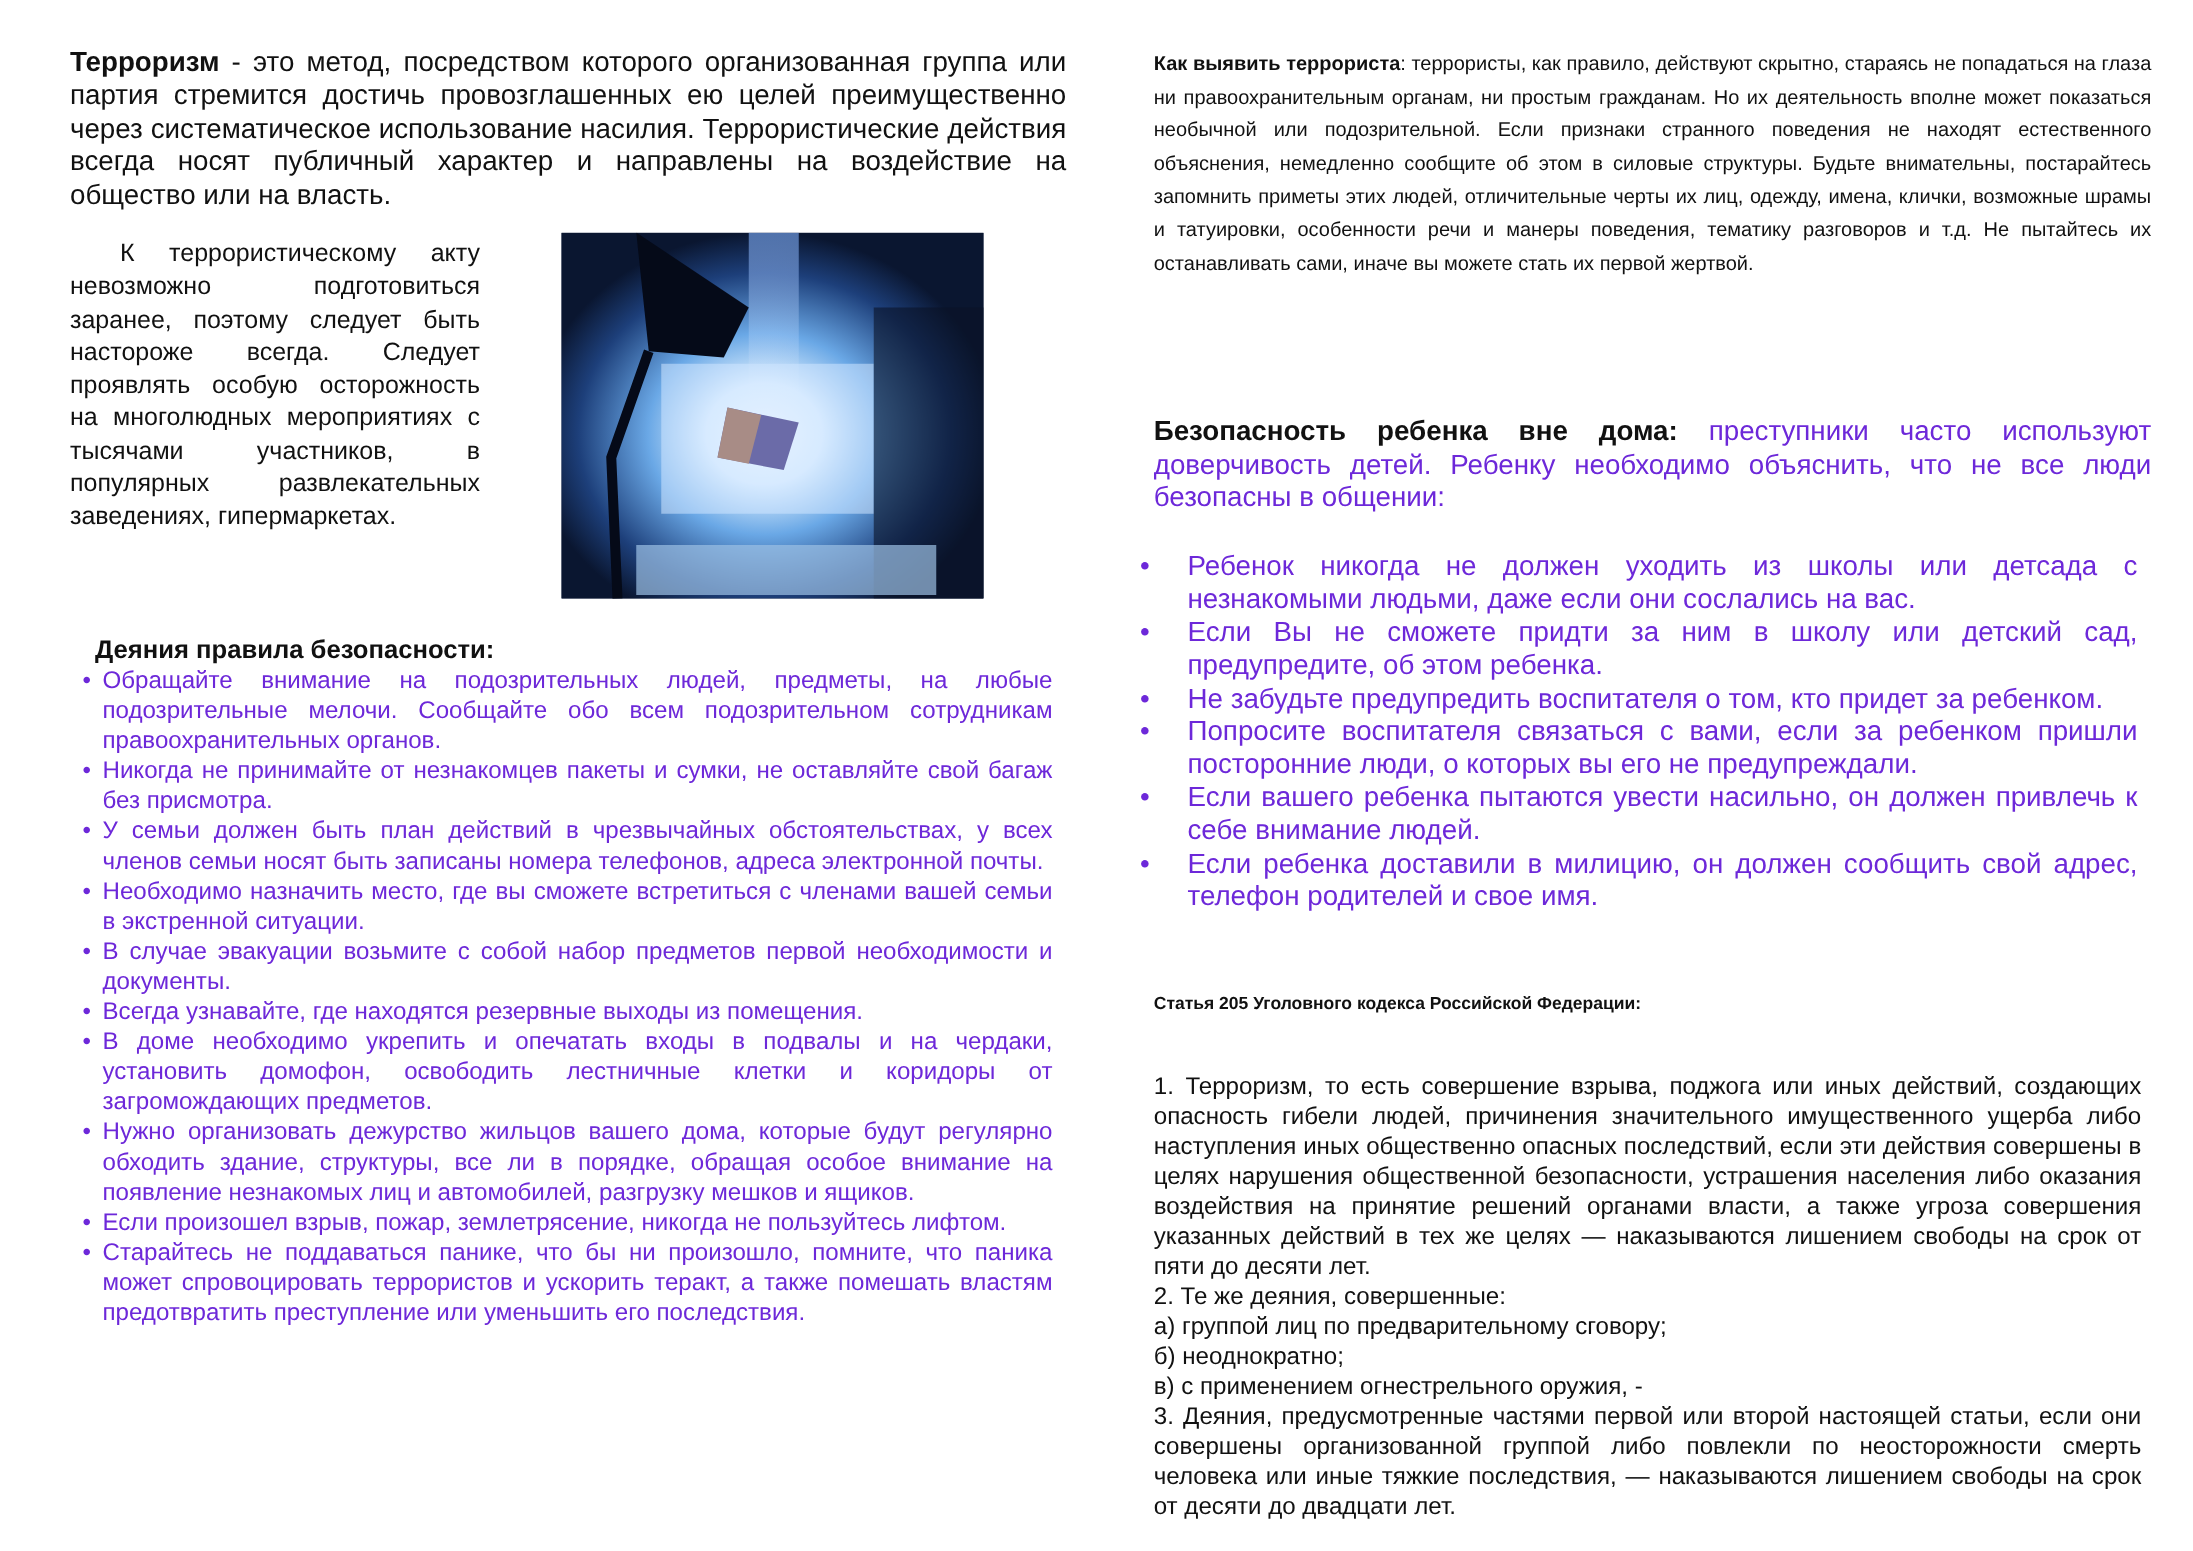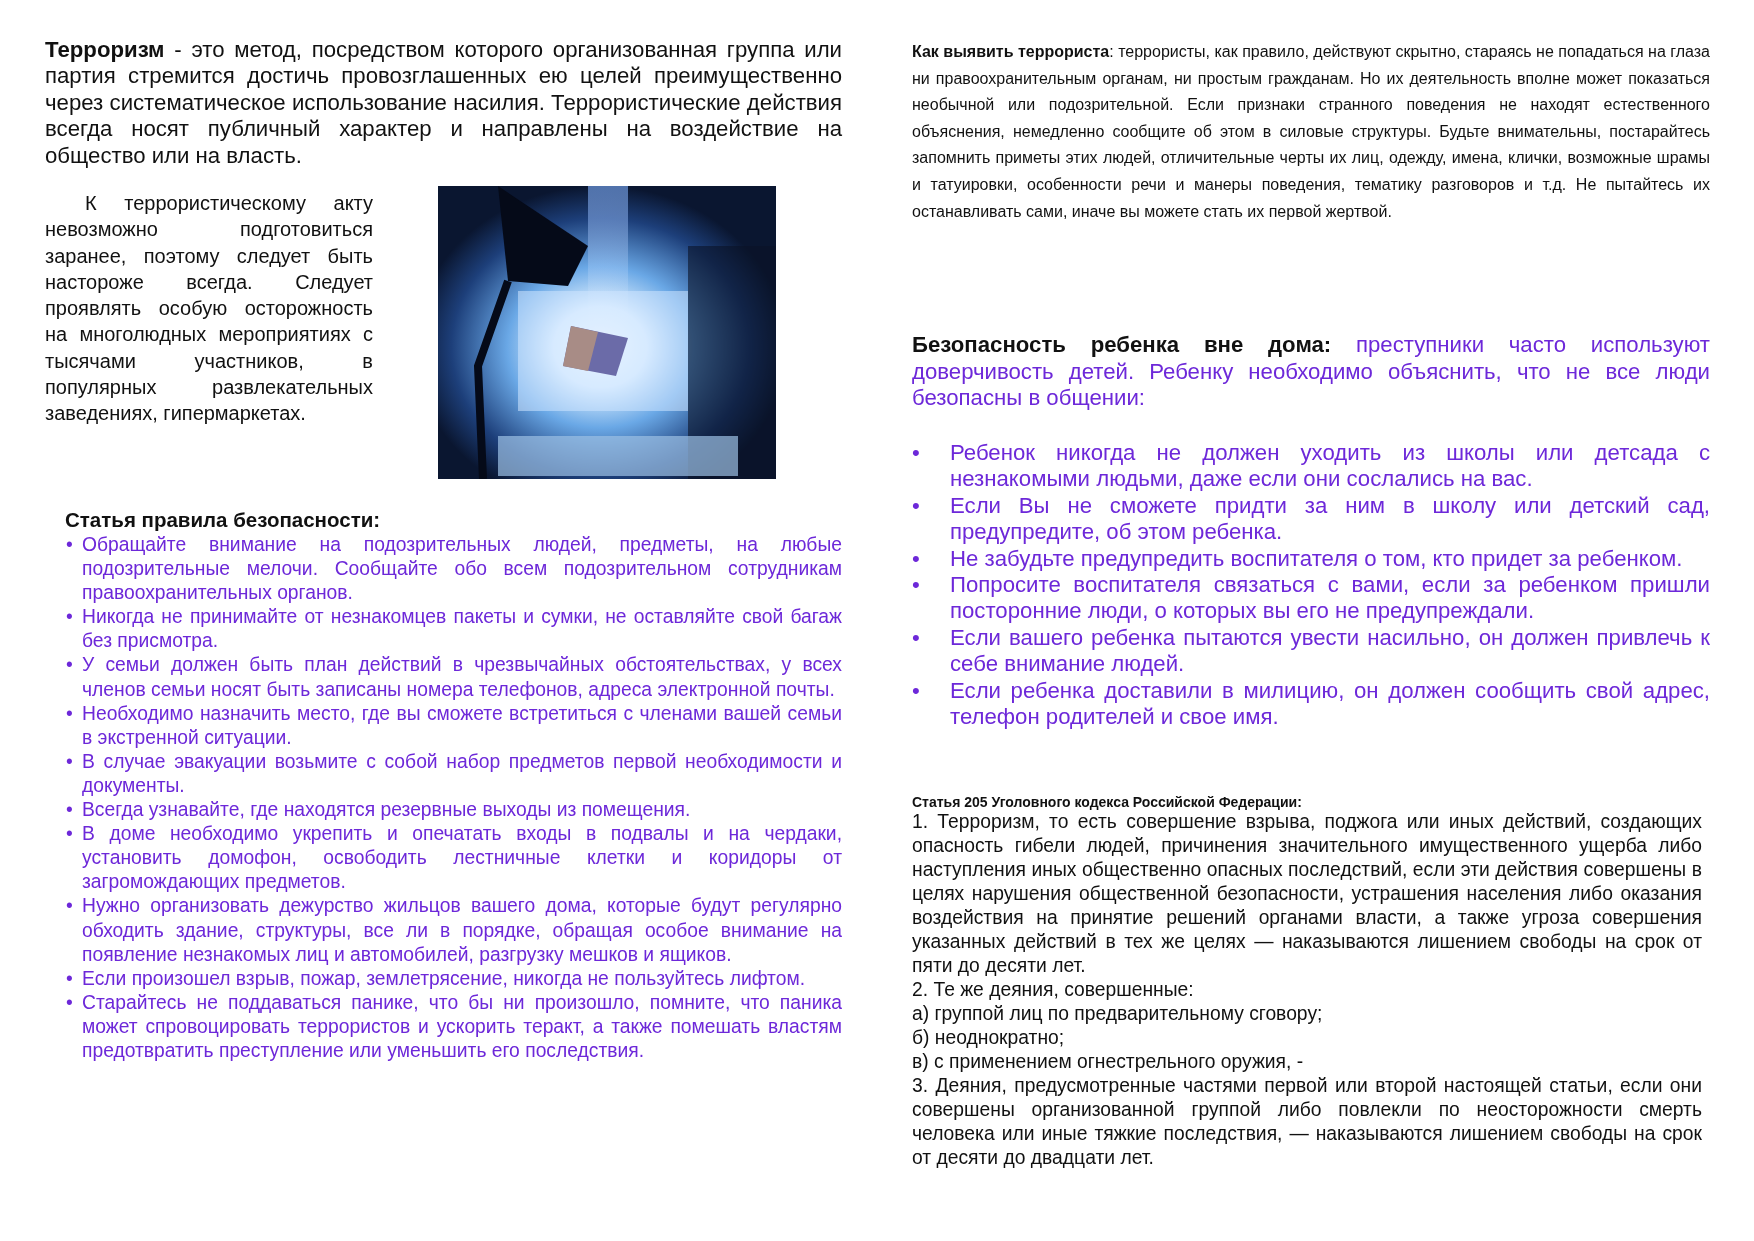--- a/index.html
+++ b/index.html
@@ -1,18 +1,18 @@
 <!DOCTYPE html>
 <html><head>
 <meta charset="utf-8">
 <style>
   html, body { margin:0; padding:0; background:#ffffff; }
   body { width:1754px; height:1241px; position:relative; overflow:hidden;
          font-family:"Liberation Sans", sans-serif; color:#111; }
-  .abs { position:absolute; }
+  .abs { position:absolute;margin-left:11px; }
   .just { text-align:justify; }
   .b { font-weight:bold; }
   .navy { color:#6d28d9; }
 
   #intro { left:45px; top:37px; width:797px; font-size:22.2px; line-height:26.4px; }
   #side-par { left:45px; top:190px; width:328px; font-size:20px; line-height:26.3px; text-indent:40px; }
   #photo { left:438px; top:186px; width:338px; height:293px; overflow:hidden; }
 
   #rules-h { left:65px; top:508px; font-size:20.5px; font-weight:bold; line-height:24px; }
   #rules { left:65px; top:533px; width:777px; margin:0; padding:0; list-style:none;
@@ -21,21 +21,21 @@
   #rules li .dot { position:absolute; left:1px; top:0; }
 
   #right1 { left:912px; top:39px; width:798px; font-size:16px; line-height:26.6px; }
   #child-intro { left:912px; top:332px; width:798px; font-size:22.2px; line-height:26.6px; }
   #child-list { left:912px; top:440px; width:798px; margin:0; padding:0; list-style:none;
                 font-size:22.2px; line-height:26.4px; }
   #child-list li { position:relative; padding-left:38px; text-align:justify; }
   #child-list li .dot { position:absolute; left:0; top:0; }
 
   #law-h { left:912px; top:790px; font-size:14px; font-weight:bold; line-height:24px; }
-  #law { left:912px; top:810px; width:790px; font-size:19.3px; line-height:24px; }
+  #law { left:912px; top:858px; width:790px; font-size:19.3px; line-height:24px; }
   #law .p { text-align:justify; }
   #law .indent { padding-left:40px; }
 </style>
 </head>
 <body>
 
 <div id="intro" class="abs just"><span class="b">Терроризм</span><span> - это метод, посредством которого организованная группа или партия стремится достичь провозглашенных ею целей преимущественно через систематическое использование насилия. Террористические действия всегда носят публичный характер и направлены на воздействие на общество или на власть.</span></div>
 
 <div id="side-par" class="abs just">К террористическому акту невозможно подготовиться заранее, поэтому следует быть настороже всегда. Следует проявлять особую осторожность на многолюдных мероприятиях с тысячами участников, в популярных развлекательных заведениях, гипермаркетах.</div>
 
@@ -60,21 +60,21 @@
     <rect x="80" y="105" width="170" height="120" fill="#cfe6ff" opacity="0.55"></rect>
     <rect x="250" y="60" width="88" height="233" fill="#0a1226" opacity="0.6"></rect>
     <path d="M60 0 L150 60 L130 100 L70 95 Z" fill="#050a18"></path>
     <path d="M70 95 L40 180 L45 293" stroke="#050a18" stroke-width="8" fill="none"></path>
     <polygon points="133,140 190,152 178,190 125,180" fill="#6b6ba8"></polygon>
     <polygon points="133,140 160,146 150,185 125,180" fill="#a88c86"></polygon>
     <rect x="60" y="250" width="240" height="40" fill="#9cc0e4" opacity="0.7"></rect>
   </svg>
 </div>
 
-<div id="rules-h" class="abs">Статья правила безопасности:</div>
+<div id="rules-h" class="abs">Деяния правила безопасности:</div>
 <ul id="rules" class="abs navy">
   <li><span class="dot">•</span><span>Обращайте внимание на подозрительных людей, предметы, на любые подозрительные мелочи. Сообщайте обо всем подозрительном сотрудникам правоохранительных органов.</span></li>
   <li><span class="dot">•</span><span>Никогда не принимайте от незнакомцев пакеты и сумки, не оставляйте свой багаж без присмотра.</span></li>
   <li><span class="dot">•</span><span>У семьи должен быть план действий в чрезвычайных обстоятельствах, у всех членов семьи носят быть записаны номера телефонов, адреса электронной почты.</span></li>
   <li><span class="dot">•</span><span>Необходимо назначить место, где вы сможете встретиться с членами вашей семьи в экстренной ситуации.</span></li>
   <li><span class="dot">•</span><span>В случае эвакуации возьмите с собой набор предметов первой необходимости и документы.</span></li>
   <li><span class="dot">•</span><span>Всегда узнавайте, где находятся резервные выходы из помещения.</span></li>
   <li><span class="dot">•</span><span>В доме необходимо укрепить и опечатать входы в подвалы и на чердаки, установить домофон, освободить лестничные клетки и коридоры от загромождающих предметов.</span></li>
   <li><span class="dot">•</span><span>Нужно организовать дежурство жильцов вашего дома, которые будут регулярно обходить здание, структуры, все ли в порядке, обращая особое внимание на появление незнакомых лиц и автомобилей, разгрузку мешков и ящиков.</span></li>
   <li><span class="dot">•</span><span>Если произошел взрыв, пожар, землетрясение, никогда не пользуйтесь лифтом.</span></li>

